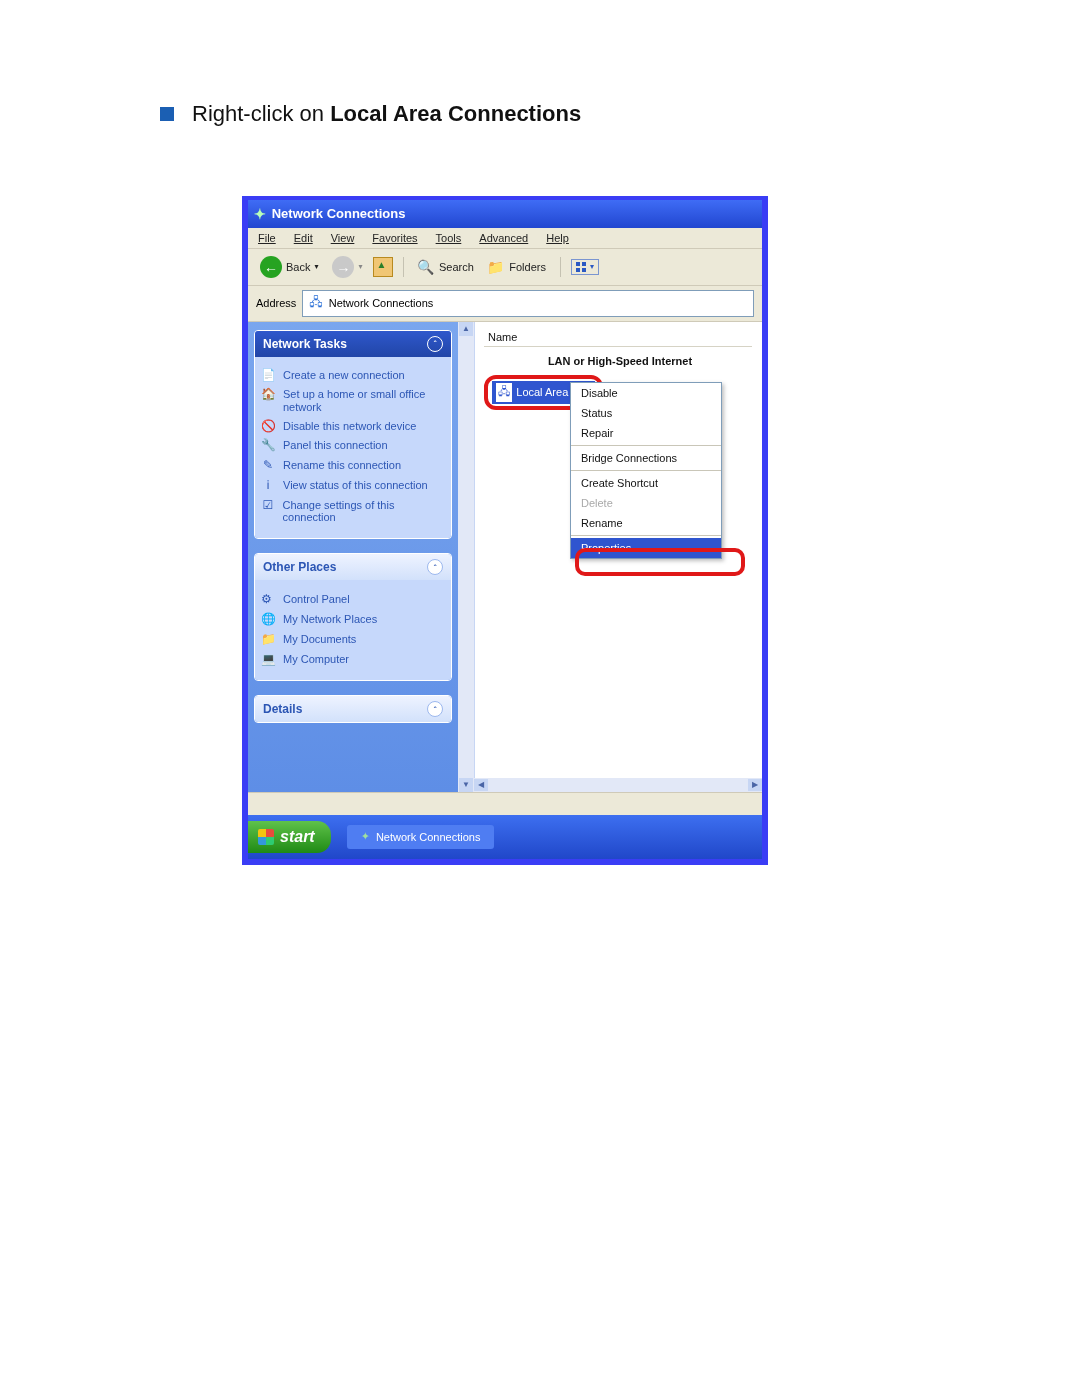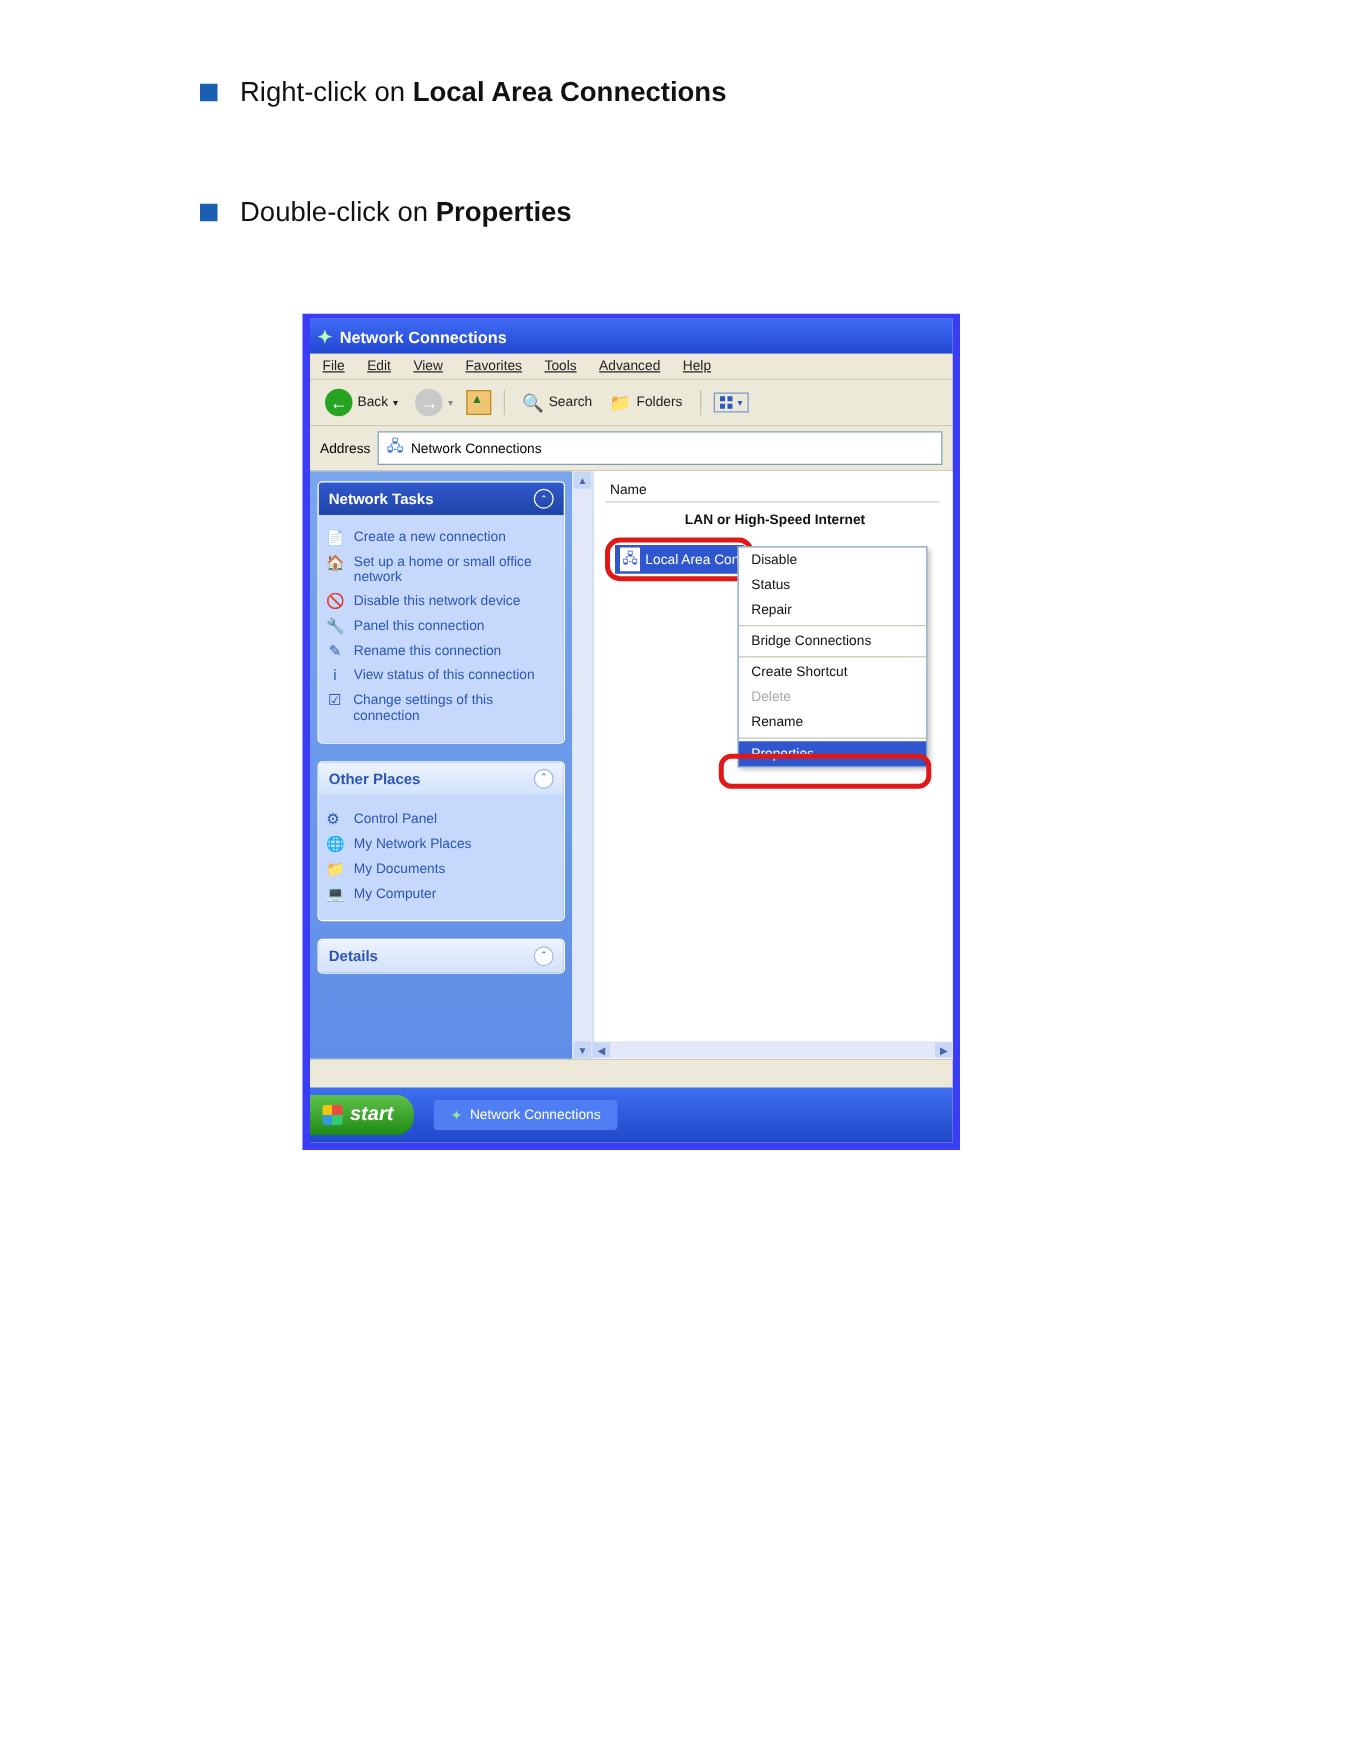--- a/index.html
+++ b/index.html
@@ -3,21 +3,21 @@
 <meta charset="utf-8">
 <style>
   body {
     margin: 0;
     padding: 0;
     background: #fff;
     font-family: "Tahoma", Arial, sans-serif;
     width: 1080px;
   }
   .page {
-    padding: 60px 0 0 160px;
+    padding: 100px 0 0 160px;
     width: 780px;
   }
   .instruction {
     display: flex;
     align-items: flex-start;
     gap: 18px;
     margin-bottom: 68px;
     font-size: 22px;
     line-height: 1.25;
     color: #111;
@@ -178,21 +178,21 @@
   .lan-item {
     display:inline-flex; align-items:center; gap:4px; padding:2px 4px;
     font-size:11px; color:#fff; background:#2f55cf;
   }
   .lan-icon { background:#fff; color:#2f55cf; padding:0 2px; font-size:11px;}
   .hl-red {
     border:4px solid #e01818; border-radius:12px; padding:2px 4px; display:inline-block;
   }
 
   .context-menu {
-    position:absolute; left:132px; top:60px; width:150px;
+    position:absolute; left:112px; top:60px; width:150px;
     background:#fff; border:1px solid #7f9db9; box-shadow:2px 2px 4px rgba(0,0,0,.25);
     font-size:11px; color:#111;
   }
   .context-menu .mi { padding:4px 10px; white-space:nowrap; }
   .context-menu .sep { border-top:1px solid #c9c6b8; margin:2px 0; }
   .context-menu .disabled { color:#a9a9a9; }
   .context-menu .sel { background:#2f55cf; color:#fff; }
   .ctx-hl {
     position:absolute; border:4px solid #e01818; border-radius:10px;
     width:162px; height:20px; pointer-events:none;
@@ -235,26 +235,20 @@
 
 <div class="page">
 
   <div class="instruction">
     <span class="bullet"></span>
     <span>
       <span>Right-click on </span><span class="bold">Local Area Connections</span>
     </span>
   </div>
 
-  <div class="instruction">
-    <span class="bullet"></span>
-    <span>
-      <span>Double-click on </span><span class="bold">Properties</span>
-    </span>
-  </div>
 
   <div class="shot-outer">
 
     <div class="titlebar">
       <span class="sys-icon">✦</span>
       <span>Network Connections</span>
     </div>
 
     <div class="menubar">
       <span>File</span>

